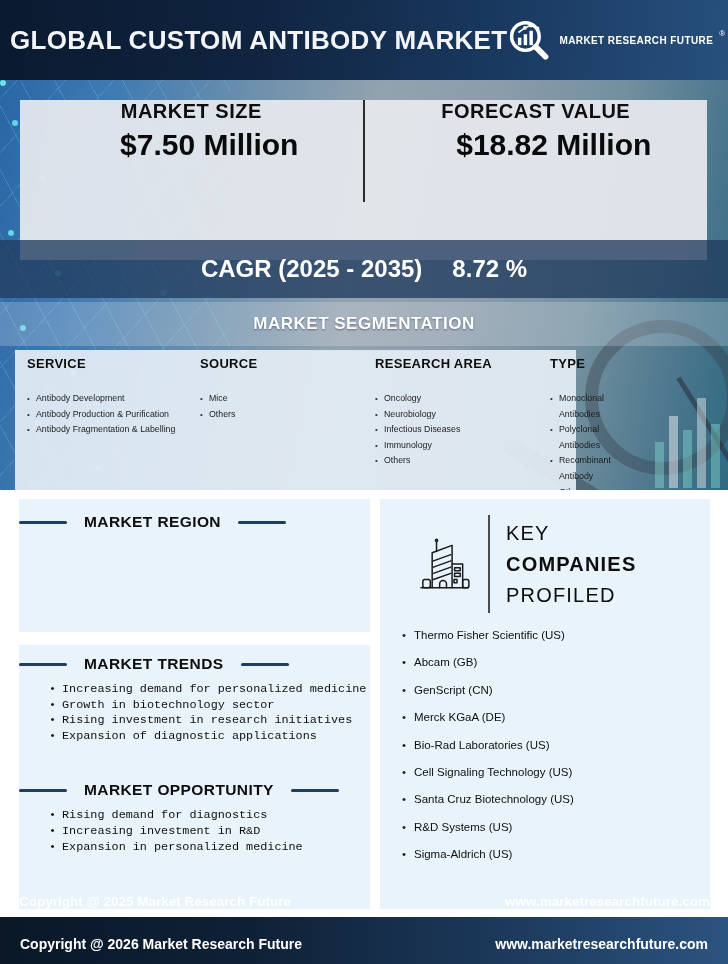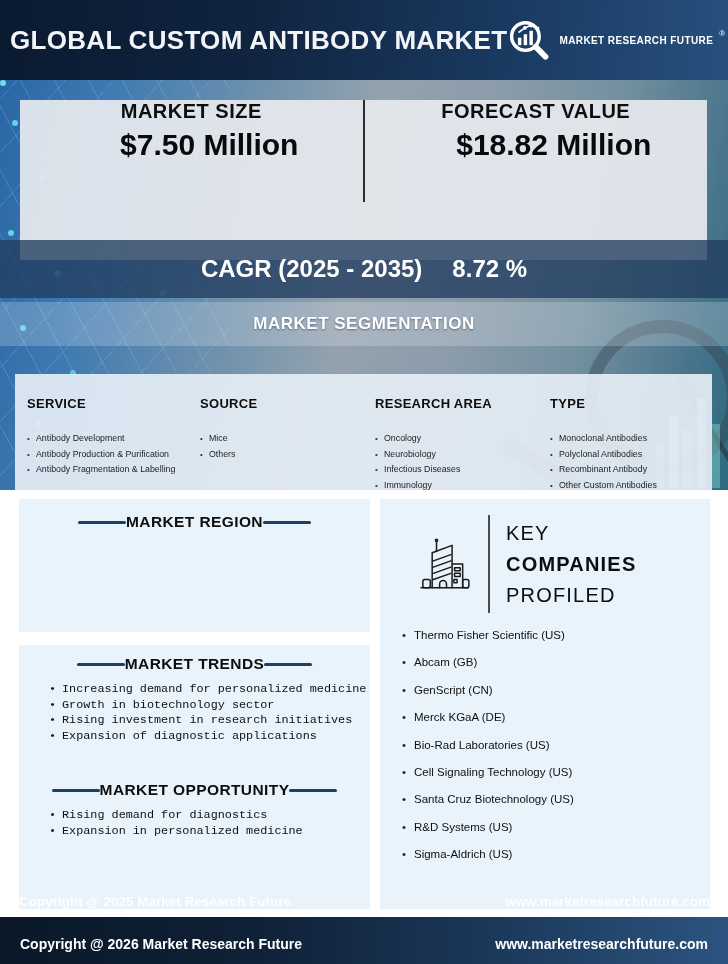--- a/index.html
+++ b/index.html
@@ -71,43 +71,43 @@
     color: #fff; font-size: 24px; font-weight: bold;
   }
   .seg-title-band {
     position: absolute; left: 0; top: 222px; width: 100%; height: 44px;
     background: rgba(245,248,252,0.22);
     display: flex; align-items: center; justify-content: center;
     color: #fff; font-size: 17px; font-weight: bold; letter-spacing: 0.5px;
     text-shadow: 0 1px 2px rgba(10,20,40,0.45);
   }
   .seg-box {
-    position: absolute; left: 15px; top: 270px; width: 697px; height: 140px;
-    background: rgba(229,238,245,0.92); display: flex; padding: 20px 0 0 12px; margin-top: 24px;
+    position: absolute; left: 15px; top: 270px; width: 561px; height: 140px;
+    background: rgba(229,238,245,0.92); display: flex; padding: 4px 0 0 12px;
   }
   .seg-col { padding-top: 2px; }
   .seg-col:nth-child(1) { flex: 0 0 173px; }
   .seg-col:nth-child(2) { flex: 0 0 175px; }
   .seg-col:nth-child(3) { flex: 0 0 175px; }
   .seg-col:nth-child(4) { flex: 1; }
   .seg-head { font-size: 13px; font-weight: bold; color: #0d0d0d; letter-spacing: 0.3px; margin-bottom: 20px; }
   .seg-list { list-style: none; }
   .seg-list li { position: relative; font-size: 8.8px; color: #1c1c1c; line-height: 15.6px; padding-left: 9px; }
   .seg-list li::before { content: "•"; position: absolute; left: 0; top: 0; font-size: 8px; color: #333; }
 
   
   .lower { position: relative; height: 427px; background: #fff; padding: 9px 18px 0 19px; display: flex; gap: 10px; }
   .col-left { width: 351px; flex: 0 0 auto; }
   .col-right { width: 330px; flex: 0 0 auto; }
   .panel { background: #e8f3fb; }
   .panel-region { height: 133px; margin-bottom: 13px; padding-top: 14px; }
   .panel-lists { height: 264px; padding-top: 10px; }
   .panel-companies { height: 410px; padding-top: 16px; }
 
-  .sec-title { display: flex; align-items: center; justify-content: center; }
+  .sec-title { display: flex; align-items: center; justify-content: flex-start; gap: 17px; }
   .sec-title .tline { width: 48px; height: 3px; background: #1e3f63; border-radius: 2px; }
   .sec-title h2 { font-size: 15.5px; font-weight: bold; color: #0e0e0e; letter-spacing: 0.4px; white-space: nowrap; }
 
   .blist { list-style: none; margin: 9px 0 0 30px; font-family: Liberation Mono, monospace; }
   .blist li { position: relative; font-size: 11.8px; color: #101010; line-height: 15.6px; padding-left: 13px; }
   .blist li::before { content: "•"; position: absolute; left: 0; top: 0; color: #222; }
   .opp-title { margin-top: 37px; }
 
   .comp-header { display: flex; align-items: center; margin-left: 36px; }
   .comp-header svg { width: 56px; height: 66px; flex: 0 0 auto; }
@@ -250,20 +250,21 @@
             <li>Rising investment in research initiatives</li>
             <li>Expansion of diagnostic applications</li>
           </ul>
         <div class="sec-title opp-title">
           <span class="tline"></span>
           <h2>MARKET OPPORTUNITY</h2>
           <span class="tline"></span>
         </div>
         <ul class="blist">
             <li>Rising demand for diagnostics</li>
+            <li>Increasing investment in R&amp;D</li>
             <li>Expansion in personalized medicine</li>
           </ul>
       </div>
     </div>
 
     <div class="col-right">
       <div class="panel panel-companies">
         <div class="comp-header">
           <svg viewBox="0 0 90 90" fill="none" stroke="#1a1a1a" stroke-width="2.4" stroke-linecap="round" stroke-linejoin="round">
             <line x1="8" y1="83" x2="84" y2="83"></line>

